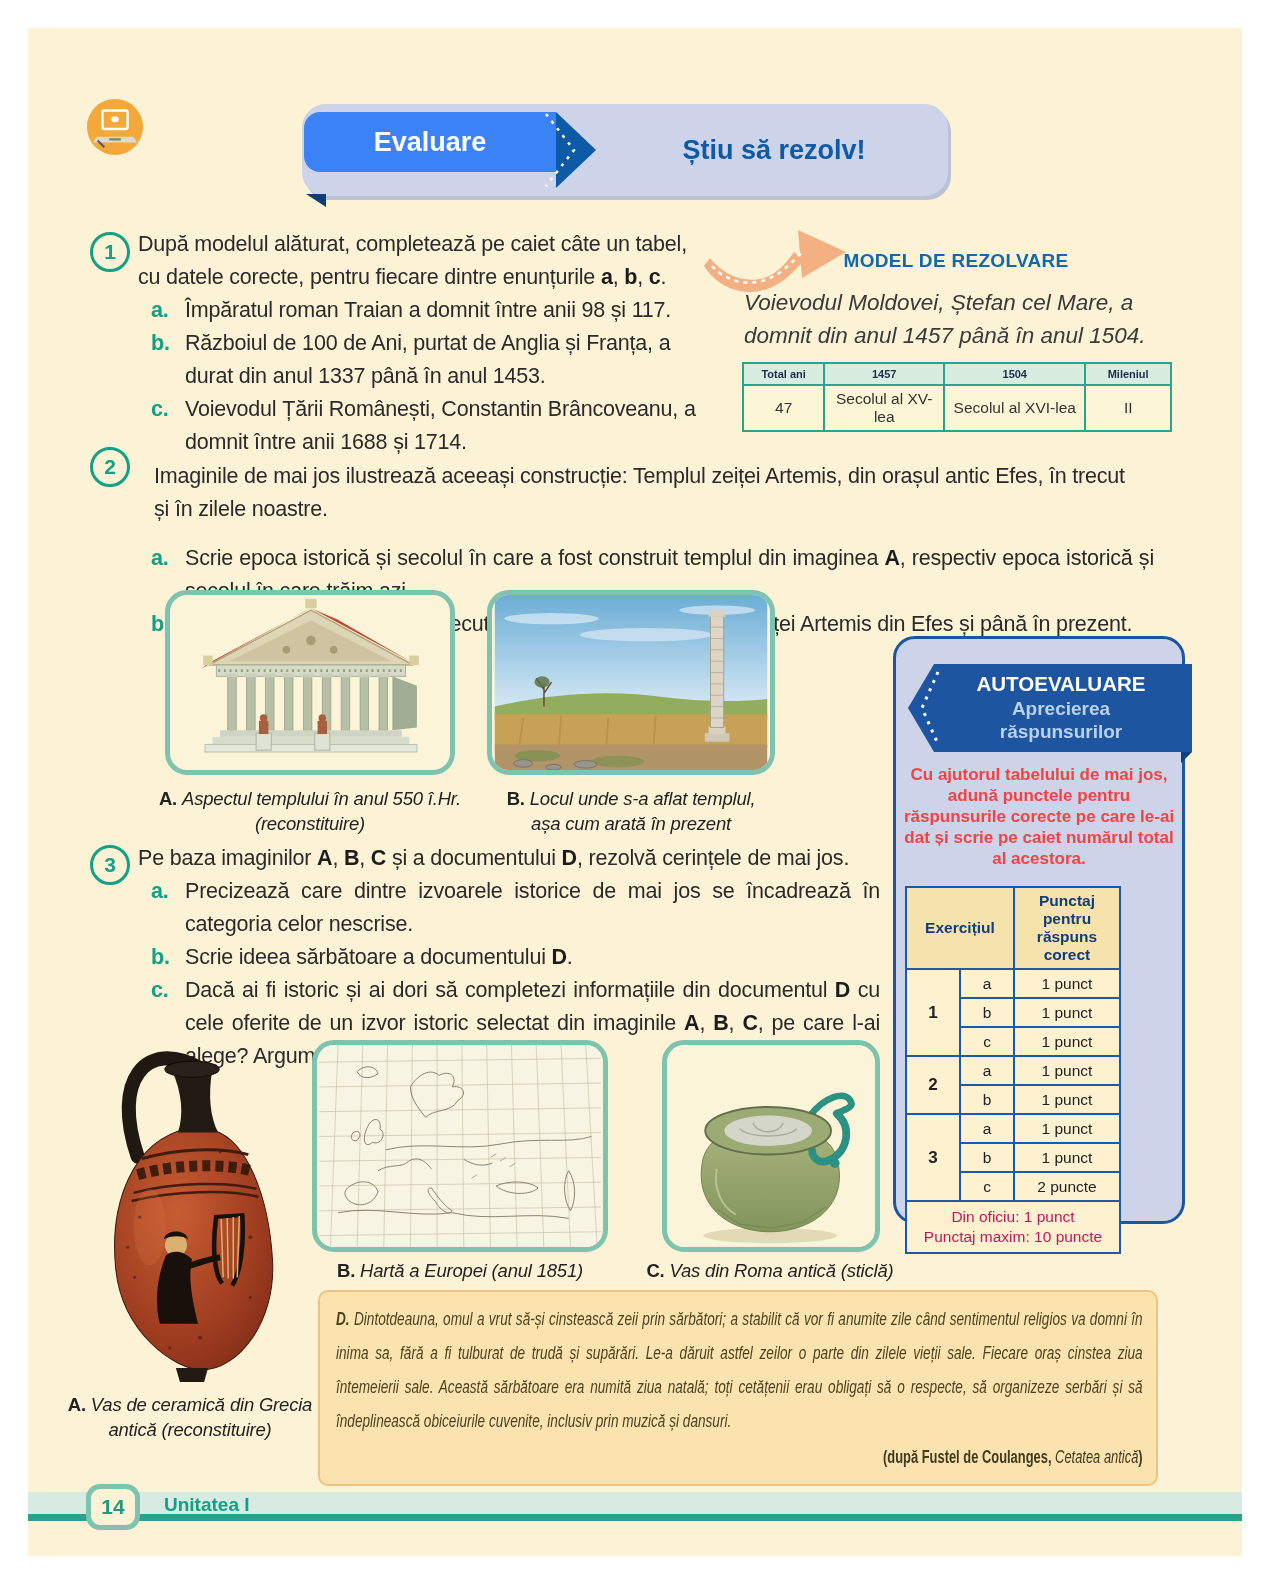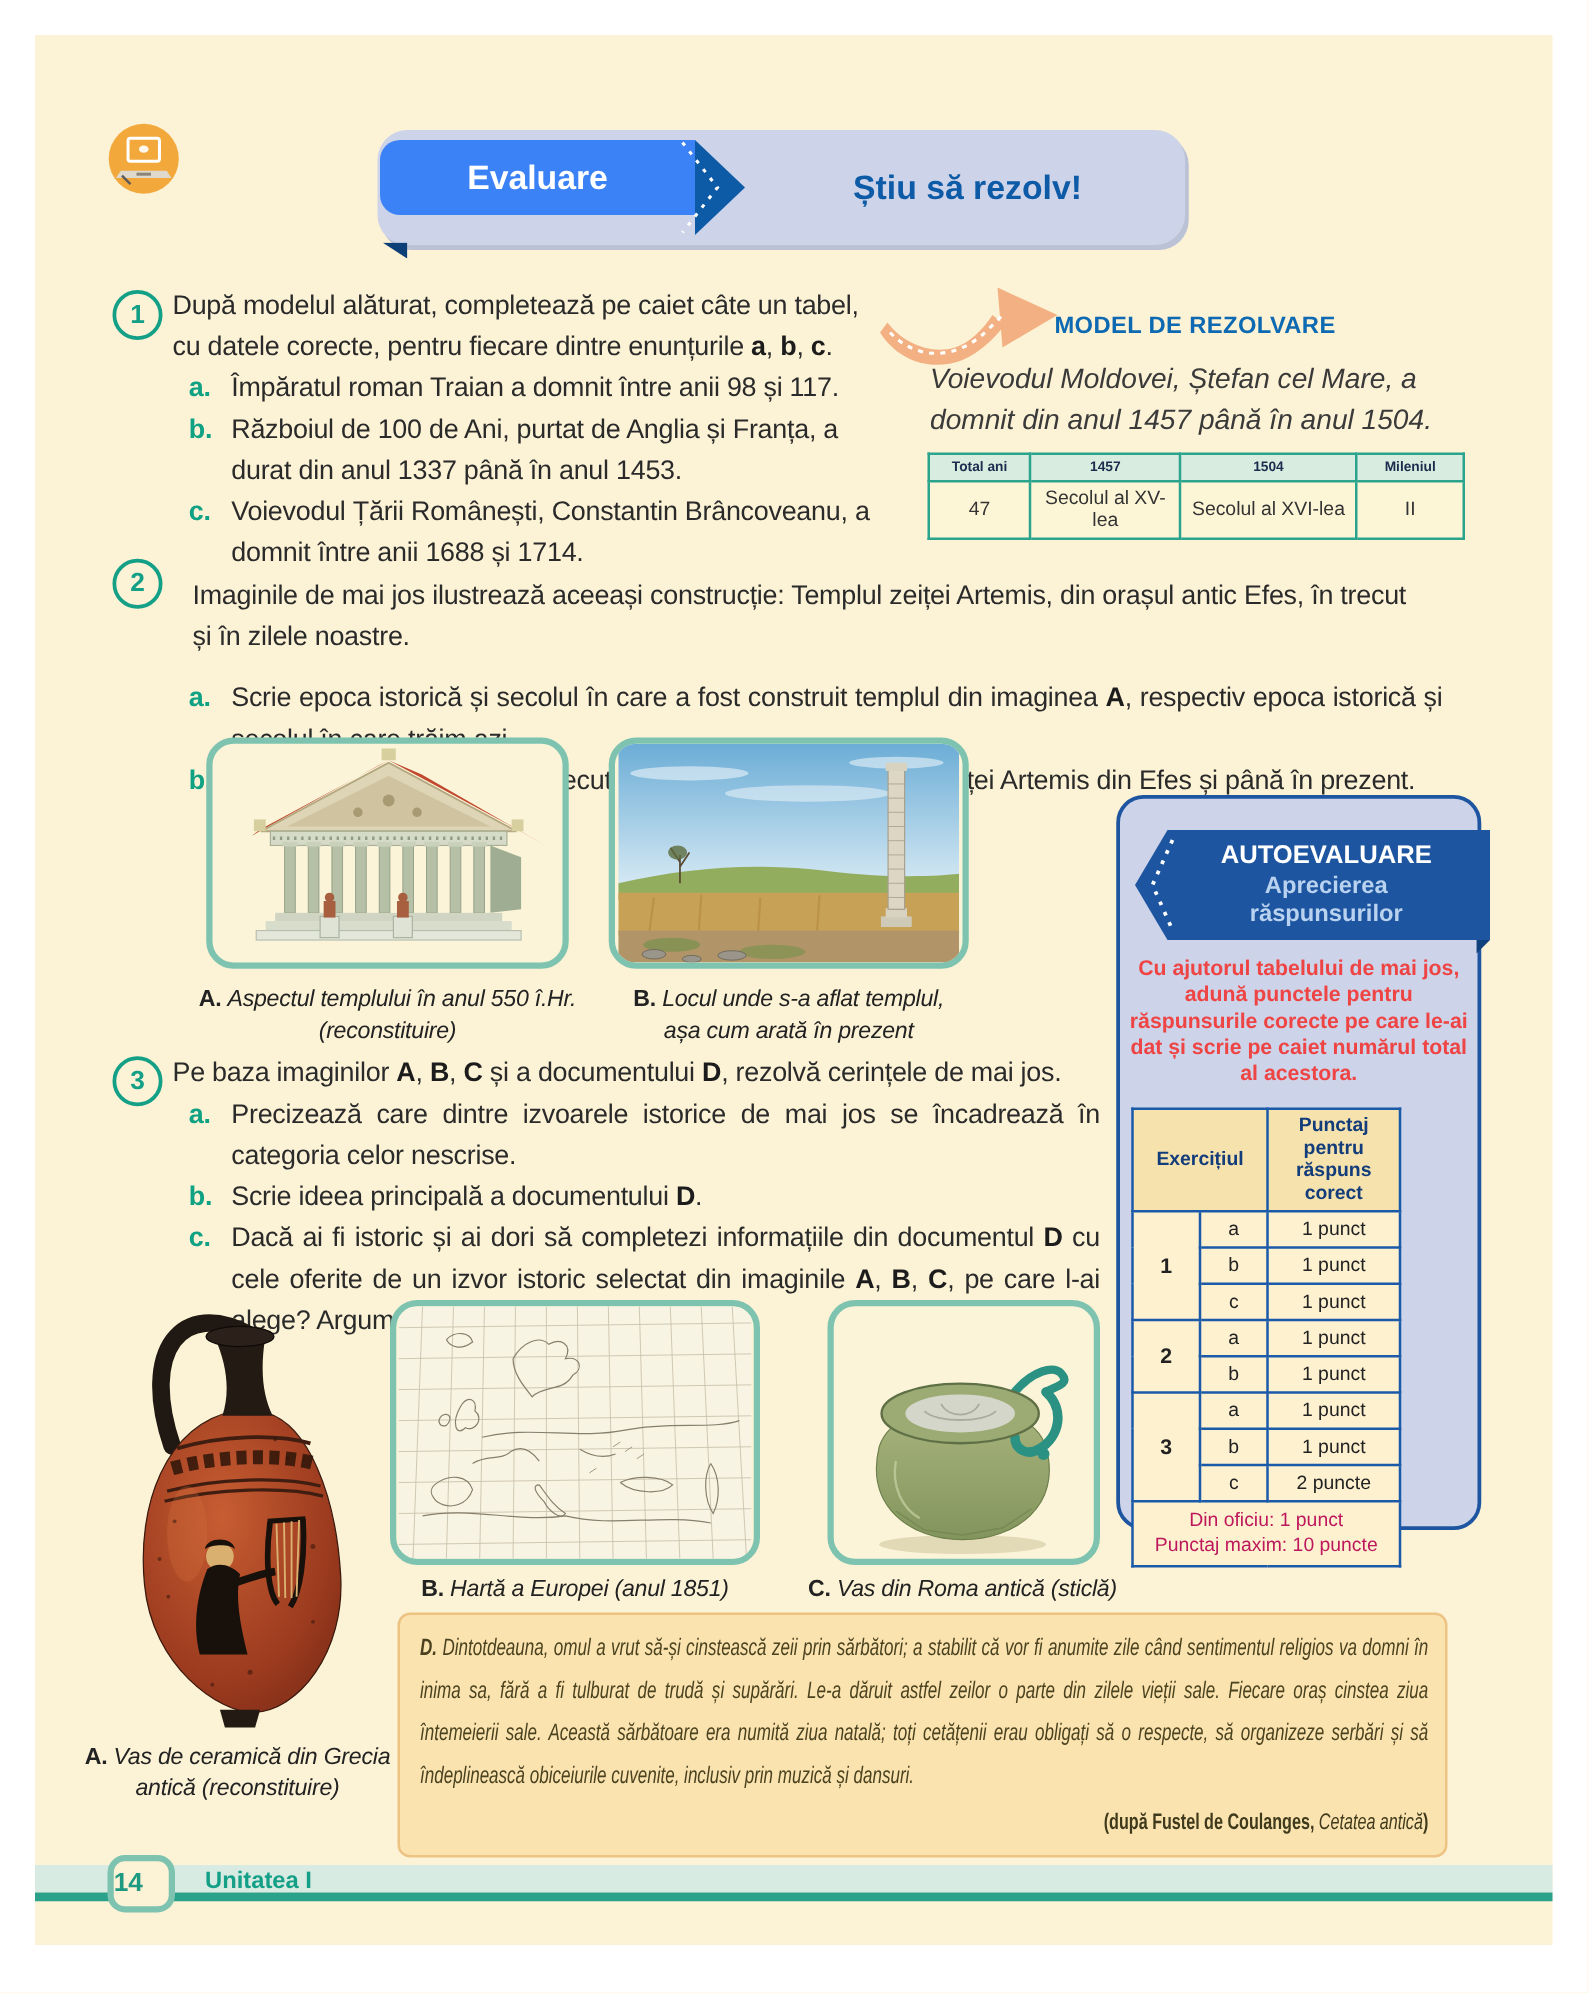--- a/index.html
+++ b/index.html
@@ -59,21 +59,21 @@
   .docd{left:318px;top:1290px;width:840px;background:#fbe3b0;border:2px solid #edc383;border-radius:10px;padding:10px 16px;box-sizing:border-box;}
   .docd-inner{width:1125px;transform:scaleX(0.717);transform-origin:0 0;font-style:italic;font-size:19px;line-height:34px;color:#4b431f;text-align:justify;}
   .docd-letter{font-weight:bold;}
   .docd-src{text-align:right;font-size:18px;margin-top:2px;color:#3f3a1c;}
   .src-pre{font-weight:bold;font-style:normal;}
   .src-suf{font-style:normal;font-weight:bold;}
 
   
   .footer-bar{left:28px;top:1492px;width:1214px;height:22px;background:#d8ebe3;}
   .footer-line{left:28px;top:1514px;width:1214px;height:7px;background:#2aa18a;}
-  .page-badge{left:86px;top:1484px;width:54px;height:46px;background:#fcf2d5;border:5px solid #7dc3b0;border-radius:14px;box-sizing:border-box;display:flex;align-items:center;justify-content:flex-start;color:#1f9a82;font-size:21px;font-weight:bold;}
+  .page-badge{left:86px;top:1484px;width:54px;height:46px;background:#fcf2d5;border:5px solid #7dc3b0;border-radius:14px;box-sizing:border-box;display:flex;align-items:center;justify-content:center;color:#1f9a82;font-size:21px;font-weight:bold;}
   .unit-label{left:164px;top:1494px;color:#14a087;font-size:19px;font-weight:bold;}
 </style>
 </head>
 <body>
 
 <div class="abs page"></div>
 
 <div class="abs icon-circle">
   <svg width="58" height="58" viewBox="0 0 60 60">
     <circle cx="30" cy="30" r="29" fill="#f2a83b"></circle>
@@ -261,21 +261,21 @@
     <span>3</span>
   </div>
 <div class="abs extext" style="left:138px;top:842px;width:742px;">
   <p style="margin:0;"><span>Pe baza imaginilor </span><span class="bd">A</span><span>, </span><span class="bd">B</span><span>, </span><span class="bd">C</span><span> și a documentului </span><span class="bd">D</span><span>, rezolvă cerințele de mai jos.</span></p>
   <div class="item">
       <span class="marker">a.</span>
       <div class="itxt just">Precizează care dintre izvoarele istorice de mai jos se încadrează în categoria celor nescrise.</div>
     </div>
   <div class="item">
       <span class="marker">b.</span>
-      <div class="itxt"><span>Scrie ideea principală a documentului </span><span class="bd">D</span><span>.</span></div>
+      <div class="itxt"><span>Scrie ideea sărbătoare a documentului </span><span class="bd">D</span><span>.</span></div>
     </div>
   <div class="item">
       <span class="marker">c.</span>
       <div class="itxt just"><span>Dacă ai fi istoric și ai dori să completezi informațiile din documentul </span><span class="bd">D</span><span> cu cele oferite de un izvor istoric selectat din imaginile </span><span class="bd">A</span><span>, </span><span class="bd">B</span><span>, </span><span class="bd">C</span><span>, pe care l-ai alege? Argumentează-ți răspunsul!</span></div>
     </div>
 </div>
 
 <div class="abs aebox"></div>
 <div class="abs ribbon">
   <svg class="ribbon-dash" viewBox="0 0 26 76">

